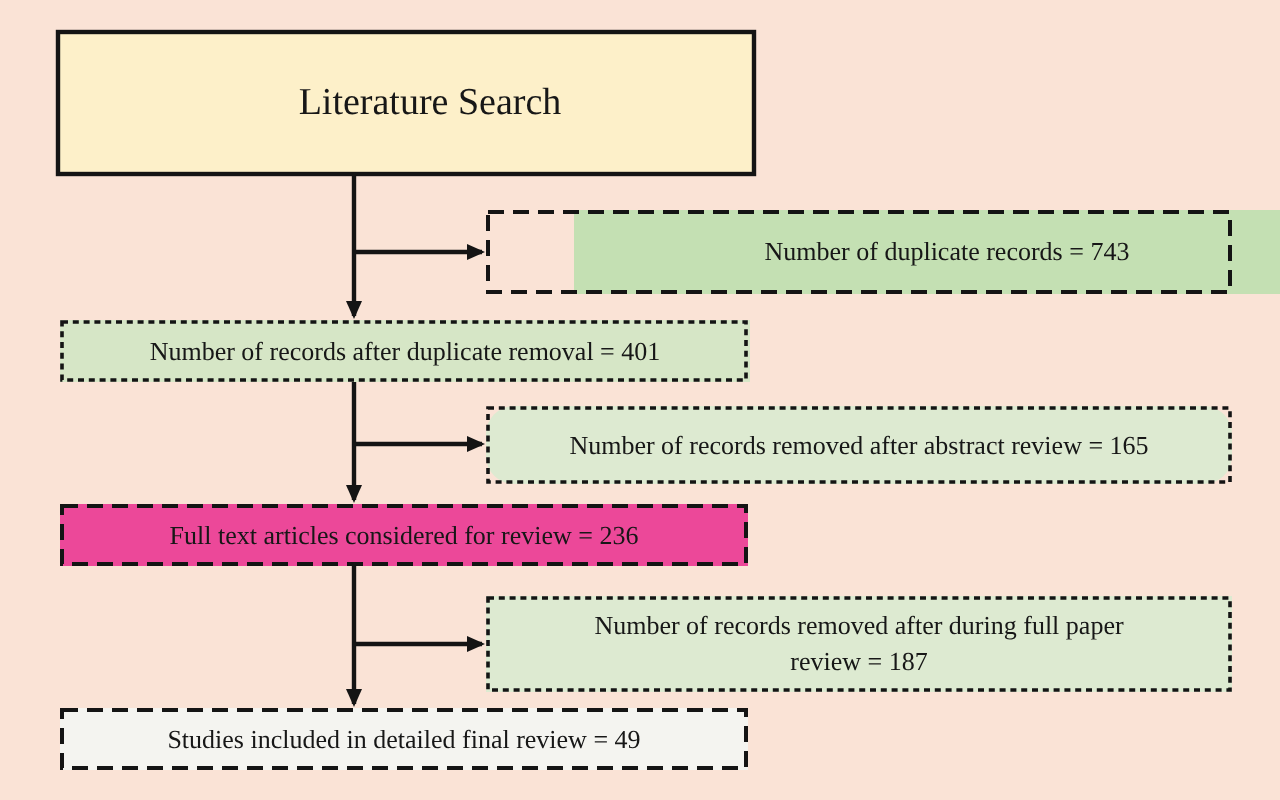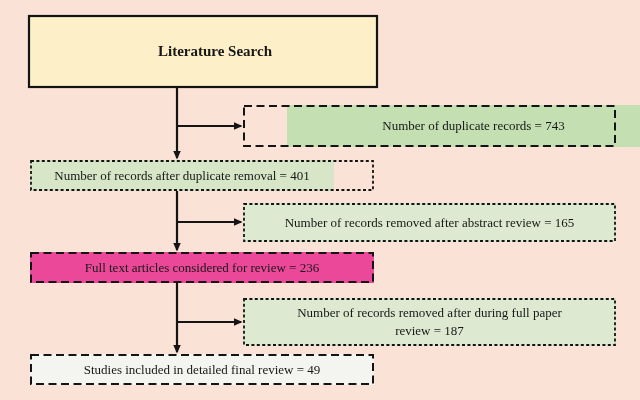--- a/index.html
+++ b/index.html
@@ -15,25 +15,25 @@
     flex-direction:column;
     align-items:center;
     justify-content:center;
     text-align:center;
     font-size:13px;
     color:#171717;
     line-height:1.35;
     box-sizing:border-box;
     padding:2px 14px;
   }
-  .box .title{font-weight:bold;font-size:15px;margin-left:24px;}
+  .box .title{font-weight:normal;font-size:19px;margin-left:24px;}
   
   #box-literature-search{left:28px;top:15px;width:350px;height:73px;}
   #box-duplicates      {left:243px;top:105px;width:373px;height:42px;margin-left:44px;}
-  #box-after-removal   {left:30px; top:160px;width:304px;height:31px;}
+  #box-after-removal   {left:30px; top:160px;width:345px;height:31px;}
   #box-abstract-removed{left:243px;top:203px;width:373px;height:39px;}
   #box-fulltext        {left:30px; top:252px;width:344px;height:31px;}
   #box-fullpaper-removed{left:243px;top:298px;width:373px;height:48px;padding:2px 40px;}
   #box-final           {left:30px; top:354px;width:344px;height:31px;}
   #flow-overlay{
     position:absolute;left:0;top:0;width:640px;height:400px;
     pointer-events:none;
   }
 </style>
 </head>
@@ -46,21 +46,21 @@
   </div>
 
   <div class="box" id="box-duplicates" style="background-color: rgb(196, 224, 179);">
     <span>Number of duplicate records = 743</span>
   </div>
 
   <div class="box" id="box-after-removal" style="background-color: rgb(214, 230, 198);">
     <span>Number of records after duplicate removal = 401</span>
   </div>
 
-  <div class="box" id="box-abstract-removed" style="background-color: rgb(221, 234, 209);">
+  <div class="box" id="box-abstract-removed" style="background-color: rgb(221, 234, 209); border-radius: 14px;">
     <span>Number of records removed after abstract review = 165</span>
   </div>
 
   <div class="box" id="box-fulltext" style="background-color: #ec4899;">
     <span>Full text articles considered for review = 236</span>
   </div>
 
   <div class="box" id="box-fullpaper-removed" style="background-color: rgb(221, 234, 209); justify-content: center;">
     <span>Number of records removed after during full paper review = 187</span>
   </div>

